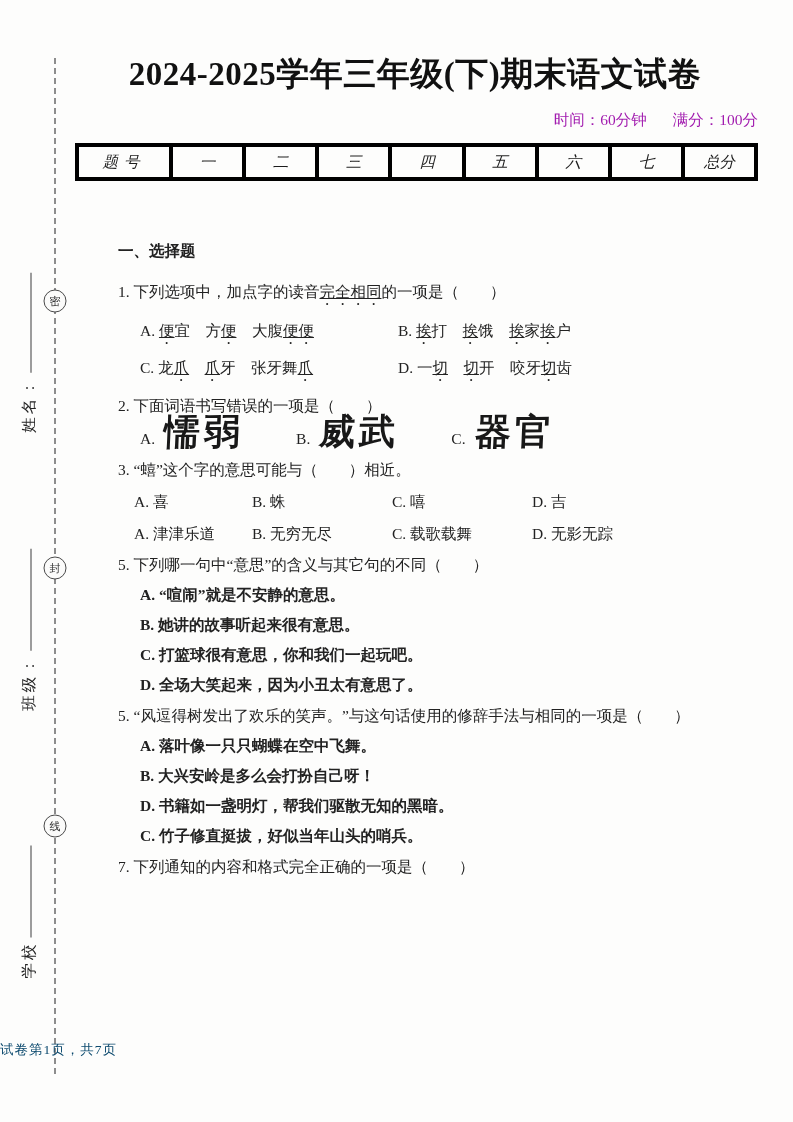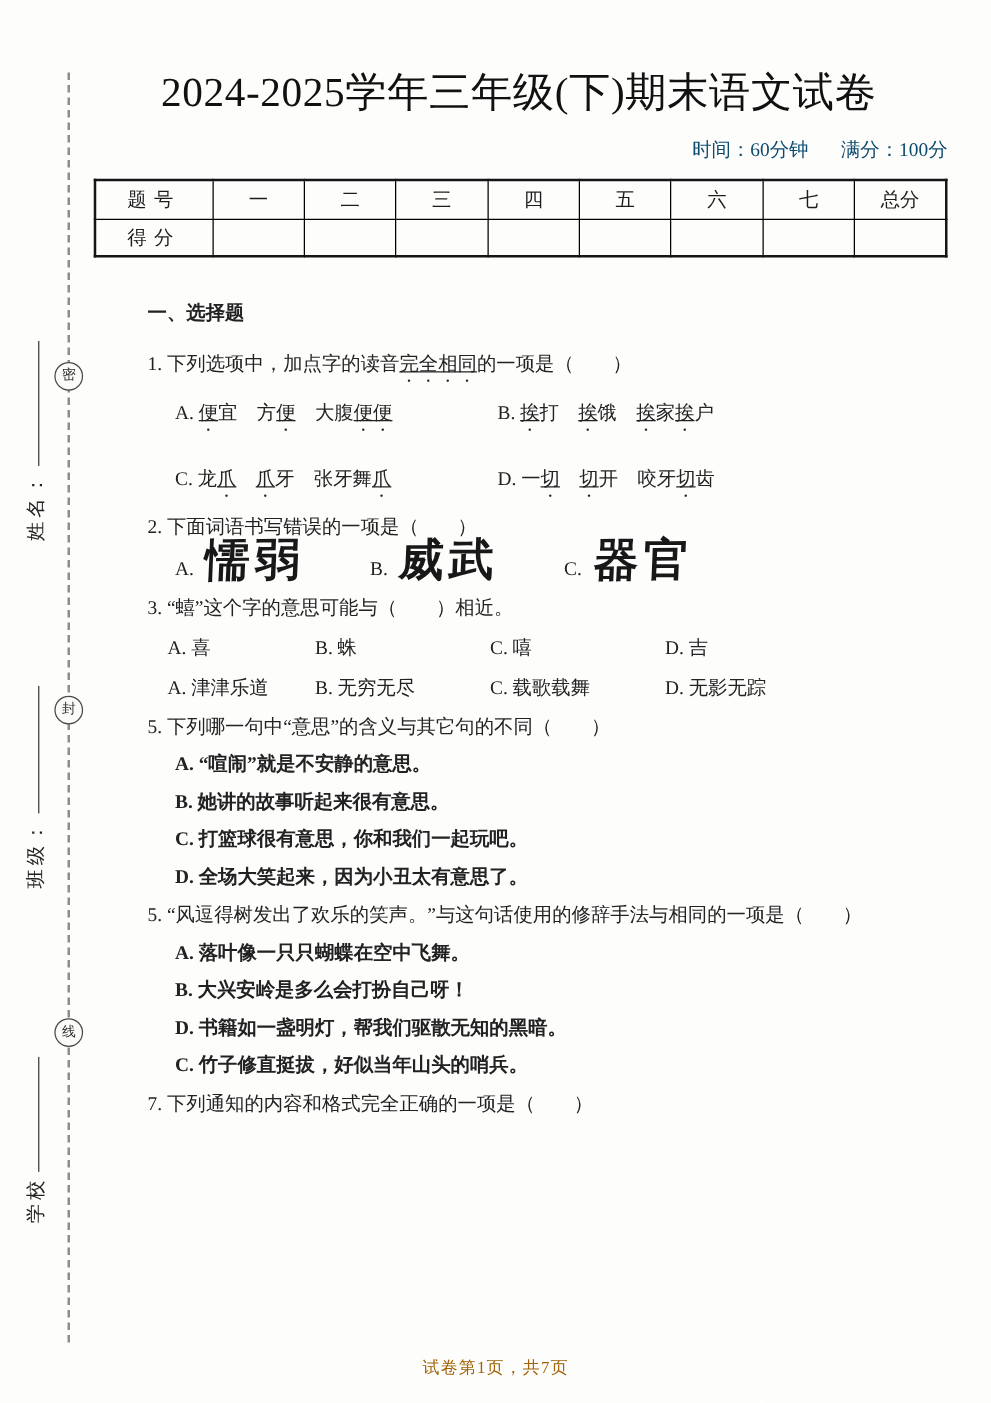--- a/index.html
+++ b/index.html
@@ -15,52 +15,52 @@
     border:1.5px solid #4a4a4a; border-radius:50%; background:#fbfbfa;
     display:flex; align-items:center; justify-content:center;
     font-size:11px; line-height:11px; color:#2e2e2e; transform:translate(-50%,-50%); z-index:2; }
   .seal-field { position:absolute; left:29px; white-space:nowrap;
     transform:translate(-50%,-50%) rotate(-90deg);
     font-size:15.5px; letter-spacing:3px; color:#222; }
   .seal-blank { display:inline-block; height:3px; border-bottom:1.5px solid #3c3c3c;
     margin-left:4px; vertical-align:2px; }
   
   .title { position:absolute; left:70px; top:52px; width:690px; text-align:center;
-    font-size:33px; font-weight:400; letter-spacing:0.5px; color:#111; }
+    font-size:33px; font-weight:700; letter-spacing:0.5px; color:#111; }
   .meta { position:absolute; left:75px; top:110px; width:683px; text-align:right;
-    font-size:15.5px; color:#0c4a6e; }
+    font-size:15.5px; color:#a21caf; }
   .meta .gap { display:inline-block; width:26px; }
   
   .score-table { position:absolute; left:75px; top:143px; width:683px;
     border-collapse:collapse; table-layout:fixed; font-size:15.5px;
     border:2.5px solid #151515; }
-  .score-table td { border:1px solid #000000; text-align:center; padding:0; height:30px; }
+  .score-table td { border:4px solid #000000; text-align:center; padding:0; height:30px;font-style:italic; }
   .score-table tr.score-row td { height:28px; }
   .score-table td.lbl { letter-spacing:6px; }
   
   .content { position:absolute; left:118px; top:240px; width:648px;
     font-size:15.5px; line-height:21px; color:#222; }
   .heading { font-weight:700; margin:0 0 20px 0; }
   .stem { margin:10px 0 0 0; }
-  .opts-grid2 { display:grid; grid-template-columns:258px 1fr; row-gap:25px; margin:11px 0 0 22px; }
+  .opts-grid2 { display:grid; grid-template-columns:258px 1fr; row-gap:9px; margin:11px 0 0 22px; }
   .opts-grid4 { display:grid; grid-template-columns:118px 140px 140px 1fr; margin:11px 0 0 16px; }
   .opts-stack { margin:3px 0 0 22px; }
   .opts-stack .opt { margin-top:9px;font-weight:bold; }
   .opts-hand { display:flex; align-items:baseline; margin:6px 0 4px 22px; }
   .hand-item { display:flex; align-items:baseline; margin-right:52px; }
   .hand-item:last-child { margin-right:0; }
   .hand-item .word { font-size:36px; font-weight:700; letter-spacing:4px; margin-left:9px;
     transform:skewX(-3deg) rotate(-0.5deg); display:inline-block; color:#181818; }
   .hand-item:nth-child(3) { margin-right:66px; }
   
   .em-dot { -webkit-text-emphasis:filled dot; -webkit-text-emphasis-position:under right;
     text-emphasis:filled dot; text-emphasis-position:under right;text-decoration:underline; }
   
-  .footer { position:absolute; top:1085px; left:0; width:100%; text-align:center;
-    font-size:13.5px; letter-spacing:1px; color:#a16207; }
+  .footer { position:absolute; top:1041px; left:0; width:100%; 
+    font-size:13.5px; letter-spacing:1px; color:#0c4a6e; }
 </style>
 </head>
 <body>
 
 <div class="page">
 
   <div class="seal-line"></div>
   <div class="seal-char" style="top:301px">密</div>
   <div class="seal-char" style="top:568px">封</div>
   <div class="seal-char" style="top:826px">线</div>
@@ -96,31 +96,20 @@
         <tr>
       <td class="lbl">题号</td>
       <td>一</td>
       <td>二</td>
       <td>三</td>
       <td>四</td>
       <td>五</td>
       <td>六</td>
       <td>七</td>
       <td>总分</td>
-    </tr>
-    <tr class="score-row">
-      <td class="lbl">得分</td>
-      <td></td>
-      <td></td>
-      <td></td>
-      <td></td>
-      <td></td>
-      <td></td>
-      <td></td>
-      <td></td>
     </tr>
   </tbody>
     </table>
 
   <div class="content">
     <div class="heading">一、选择题</div>
 
     <div class="q">
       <div class="stem">1. 下列选项中，加点字的读音<span class="em-dot">完全相同</span>的一项是（　　）</div>
       <div class="opts-grid2">

